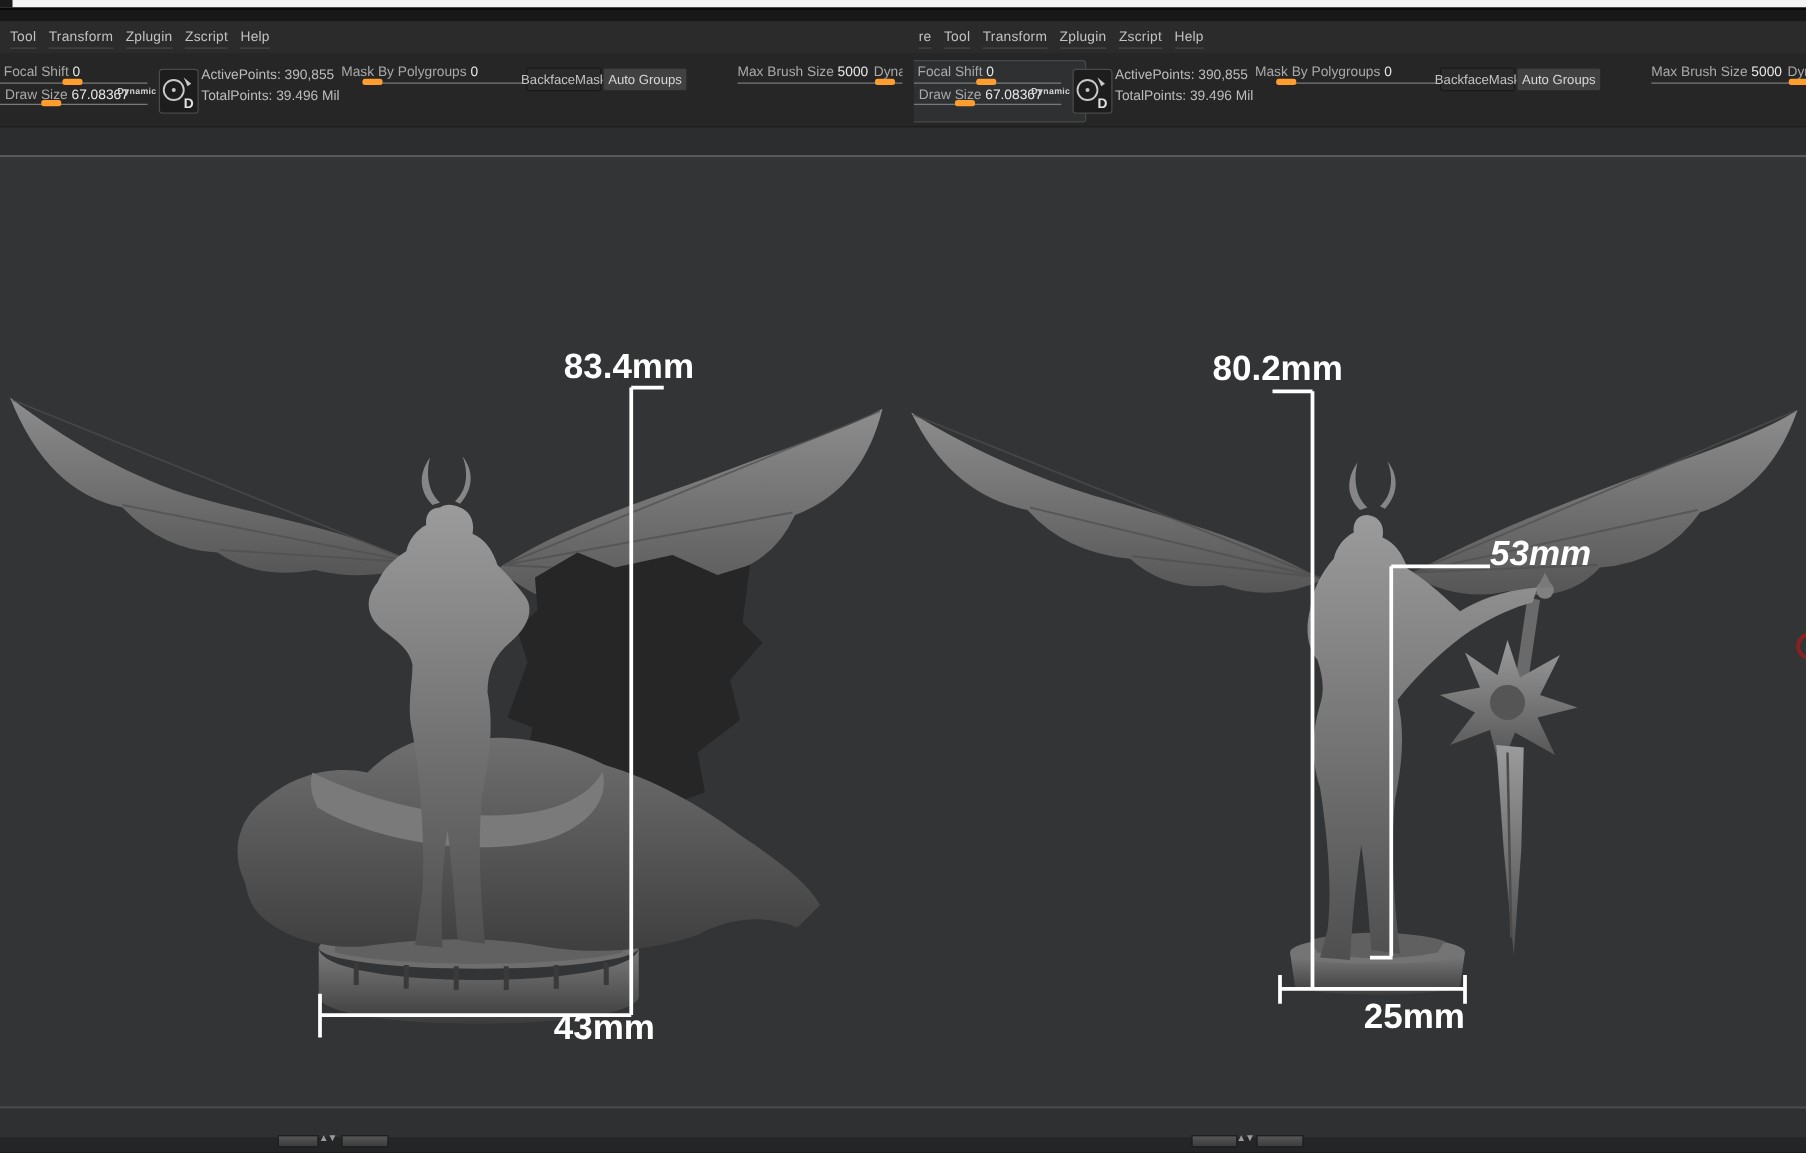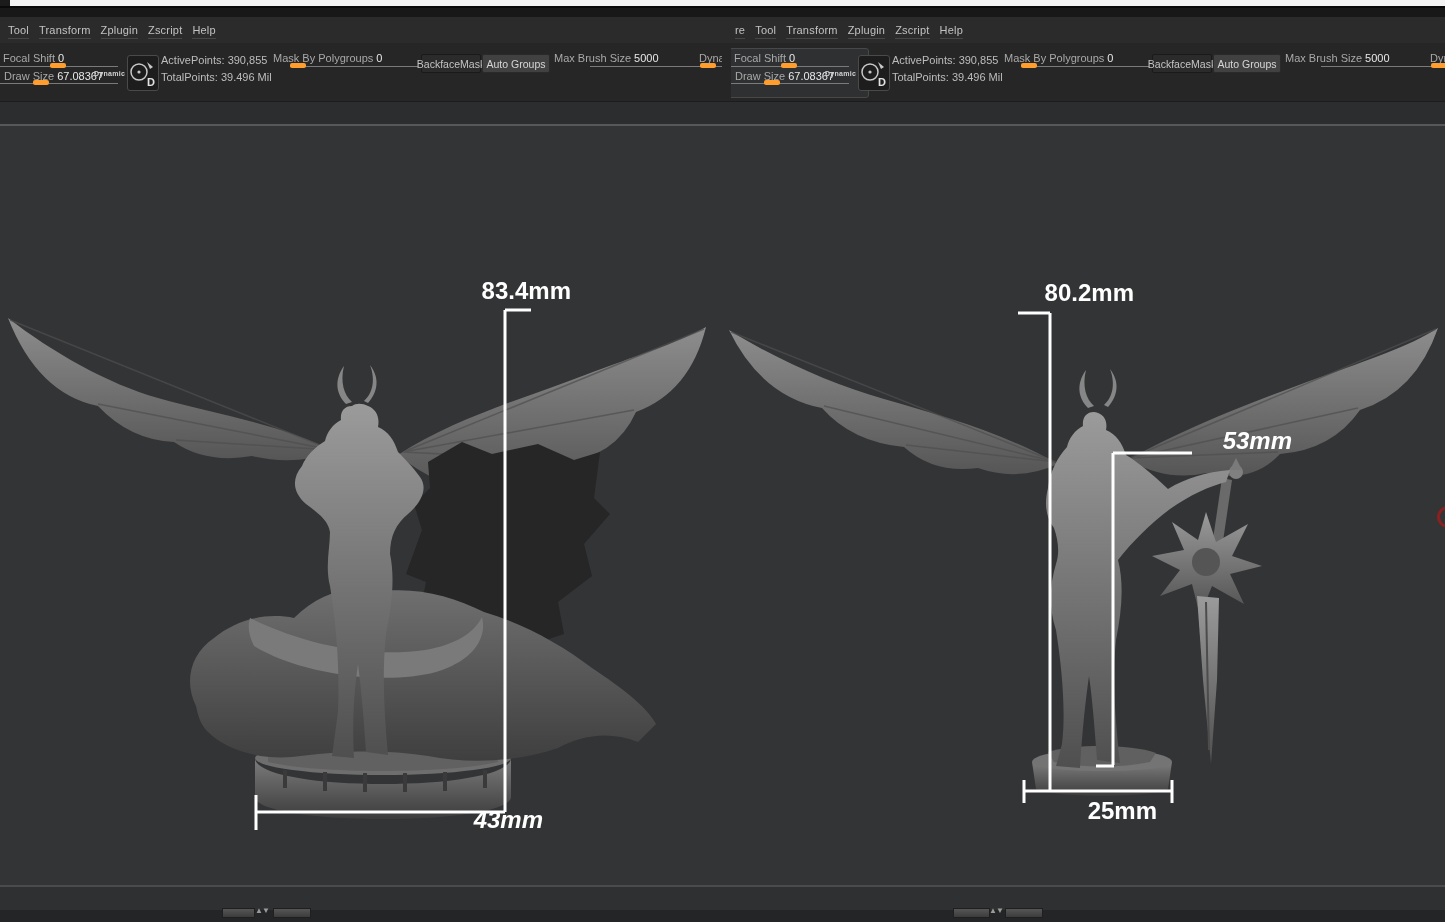--- a/index.html
+++ b/index.html
@@ -50,32 +50,32 @@
              border:1px solid #4a4a4a;border-radius:3px;}
   .ap-text{left:161px;top:11px;color:#bdbdbd;}
   .tp-text{left:161px;top:28px;color:#bdbdbd;}
   .mask-label{left:273px;top:9px;}
   .mask-line{left:290px;top:23px;width:128px;}
   .mask-handle{left:290px;top:20px;}
   .btn{font-size:10.5px;color:#c4c4c4;text-align:center;border-radius:2px;
        display:flex;align-items:center;justify-content:center;white-space:nowrap;}
   .backface-btn{left:421px;top:11px;width:58px;height:17px;background:#2b2b2b;border:1px solid #1a1a1a;}
   .autogroups-btn{left:482px;top:11px;width:66px;height:17px;background:#414141;border:1px solid #2a2a2a;color:#d6d6d6;}
-  .maxbrush-label{left:554px;top:9px;}
+  .maxbrush-label{left:590px;top:9px;}
   .maxbrush-line{left:590px;top:23px;width:150px;}
   .maxbrush-handle{left:700px;top:20px;}
   .dyn2{left:699px;top:9px;}
 
   
-  .measure{font-size:24px;font-weight:600;color:#ffffff;text-align:right;white-space:nowrap;}
+  .measure{font-size:28px;font-weight:600;color:#ffffff;text-align:left;white-space:nowrap;}
   .m-83{left:451px;top:277px;width:120px;}
-  .m-80{left:1014px;top:279px;width:120px;}
+  .m-80{left:970px;top:279px;width:120px;}
   .m-53{left:1192px;top:427px;width:100px;font-style:italic;}
-  .m-43{left:443px;top:806px;width:100px;font-style:italic;}
-  .m-25{left:1057px;top:797px;width:100px;}
+  .m-43{left:443px;top:806px;width:100px;}
+  .m-25{left:1091px;top:797px;width:100px;}
 
   
   .red-ring{left:1437px;top:506px;width:16px;height:16px;border:3px solid #8a2020;border-radius:50%;}
 
   
   .sb-seg{top:908px;height:8px;background:linear-gradient(#565656,#3c3c3c);border:1px solid #1f1f1f;}
   .sb-arrows{top:906px;font-size:8px;color:#9a9a9a;letter-spacing:-1px;white-space:nowrap;cursor:default;}
   .sbl-1{left:222px;width:31px;}
   .sbl-a{left:255px;}
   .sbl-2{left:273px;width:36px;}

